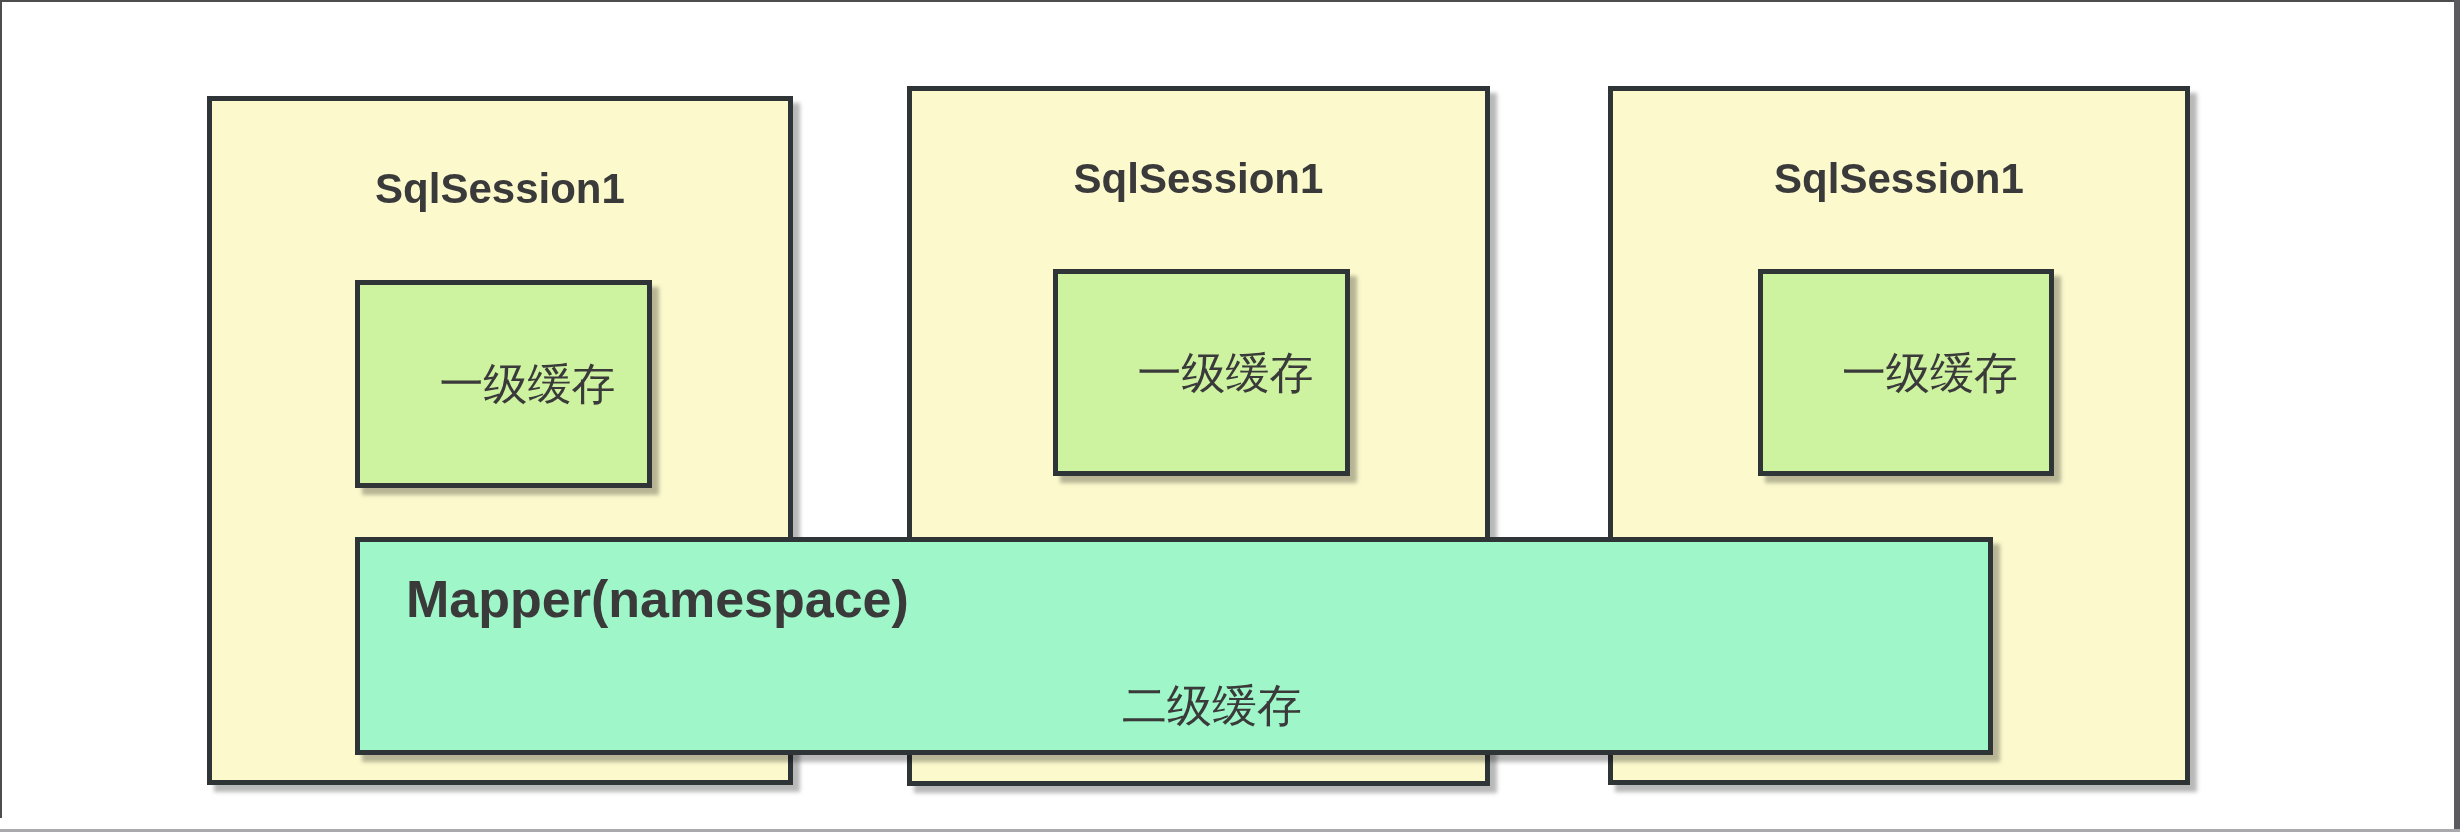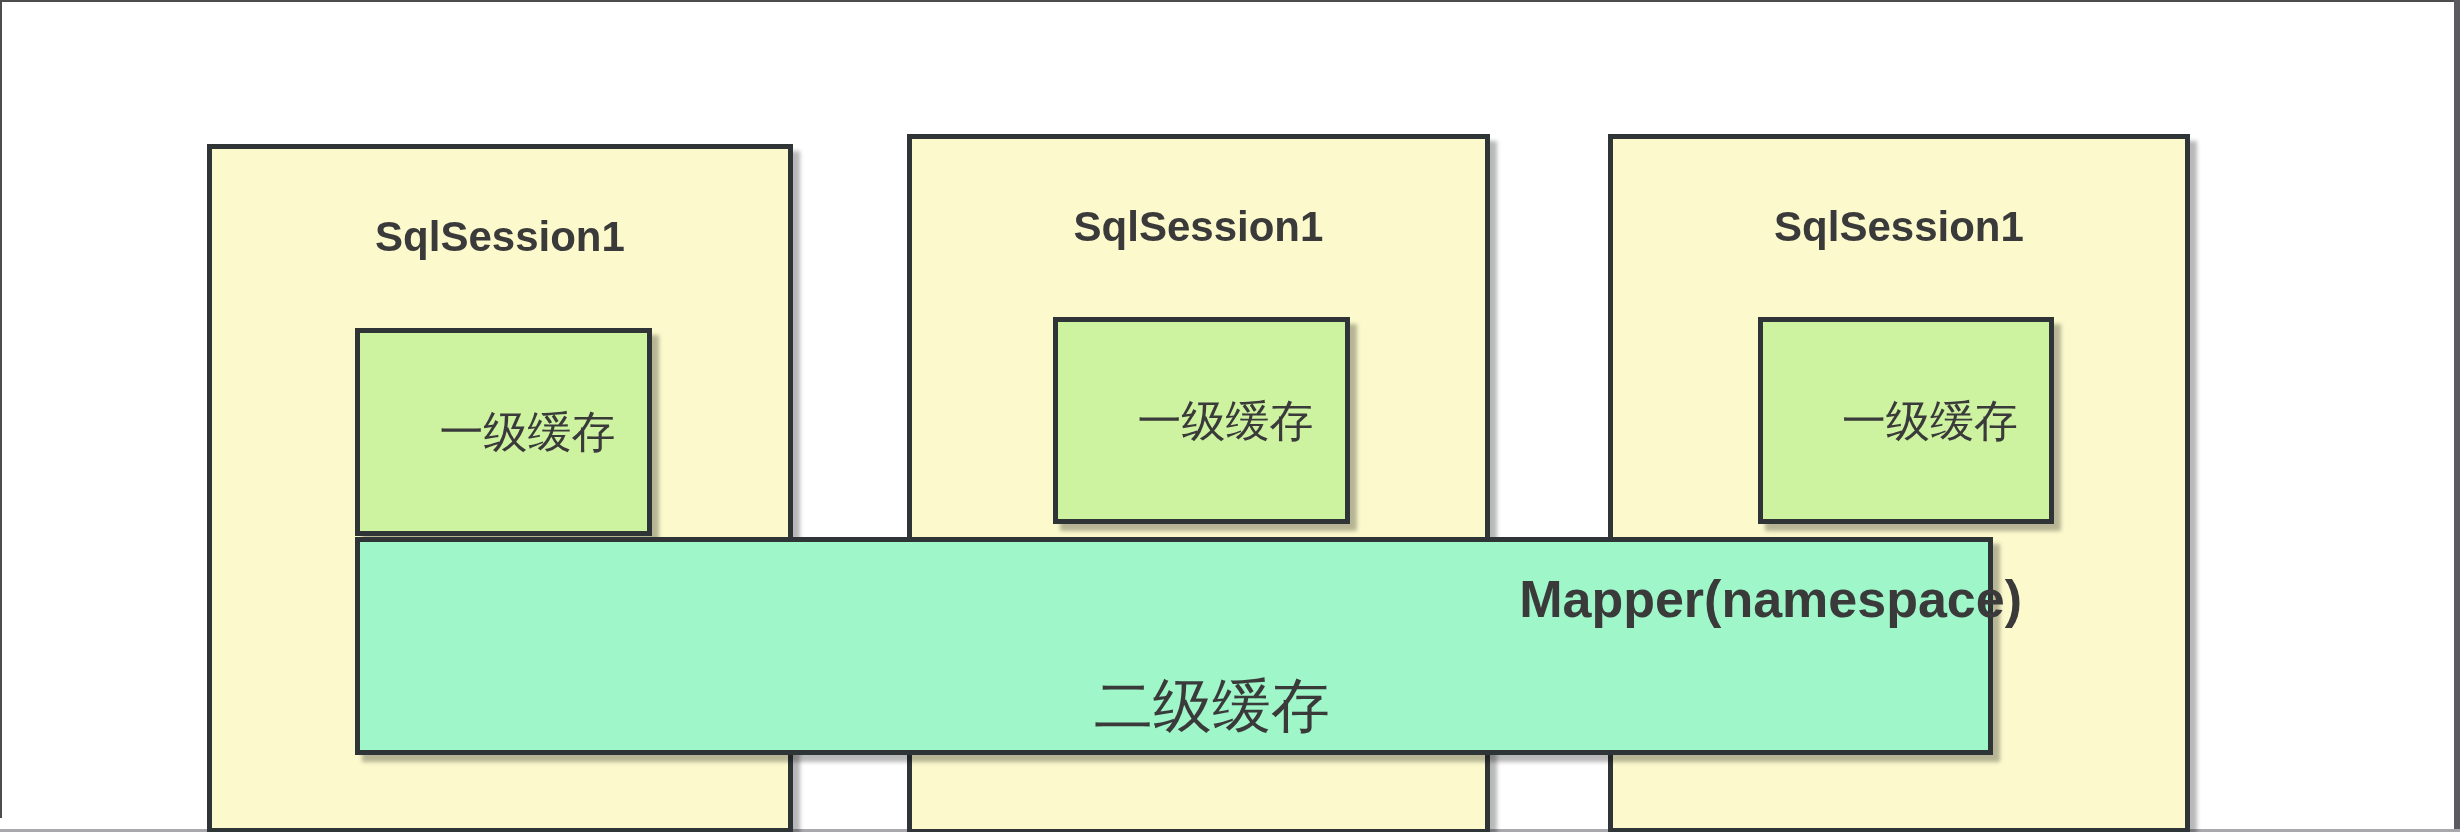--- a/index.html
+++ b/index.html
@@ -24,21 +24,20 @@
   .frame-bottom { position: absolute; left: 0; top: 829px; width: 2460px; height: 3px; background: var(--frame-light); }
 
   
   .session-box {
     position: absolute;
     box-sizing: border-box;
     background: var(--session-fill);
     border: 5px solid var(--shape-border);
     box-shadow: 7px 7px 4px rgba(0,0,0,0.28);
     z-index: 1;
-    margin-top: 48px;
   }
   .session-title {
     position: absolute;
     left: 0; right: 0;
     top: 64px;
     text-align: center;
     font-size: 42px;
     font-weight: bold;
     line-height: 48px;
     white-space: nowrap;
@@ -73,35 +72,35 @@
     left: 355px; top: 537px;
     width: 1638px; height: 218px;
     box-sizing: border-box;
     background: var(--mapper-fill);
     border: 5px solid var(--shape-border);
     box-shadow: 7px 7px 4px rgba(0,0,0,0.28);
     z-index: 5;
   }
   .mapper-title {
     position: absolute;
-    left: 0; right: 0;
+    left: 12px; right: 0;
     top: 26px;
-    text-align: right;
+    text-align: left;
     font-size: 52px;
     font-weight: bold;
     line-height: 62px;
     transform: translateX(34px);
     white-space: nowrap;
   }
   .mapper-subtitle {
     position: absolute;
     left: 0; right: 0;
     top: 138px;
     text-align: center;
-    font-size: 59px;
+    font-size: 45px;
     line-height: 52px;
     transform: translateX(38px);
     white-space: nowrap;
   }
 </style>
 </head>
 <body>
 
 <div id="page">
 

